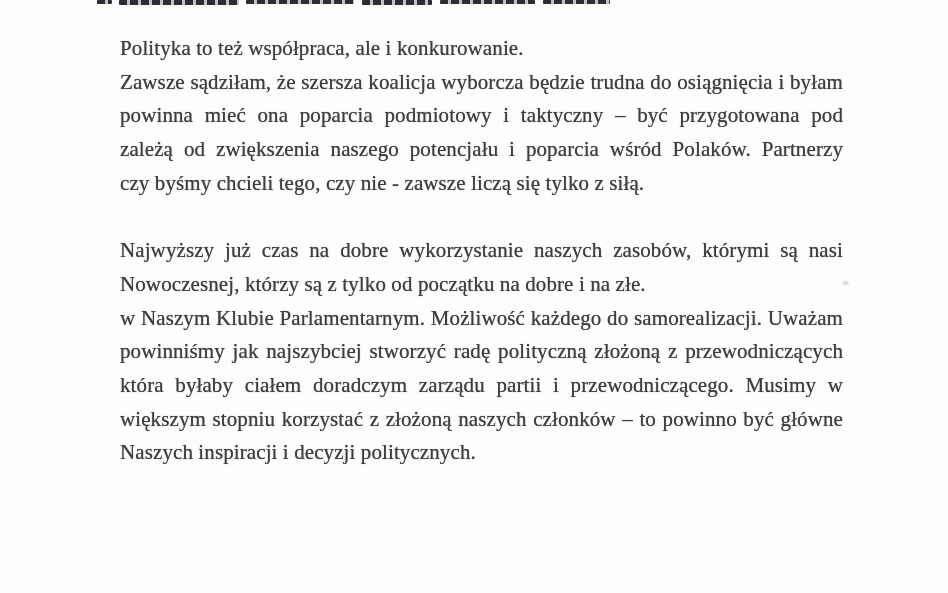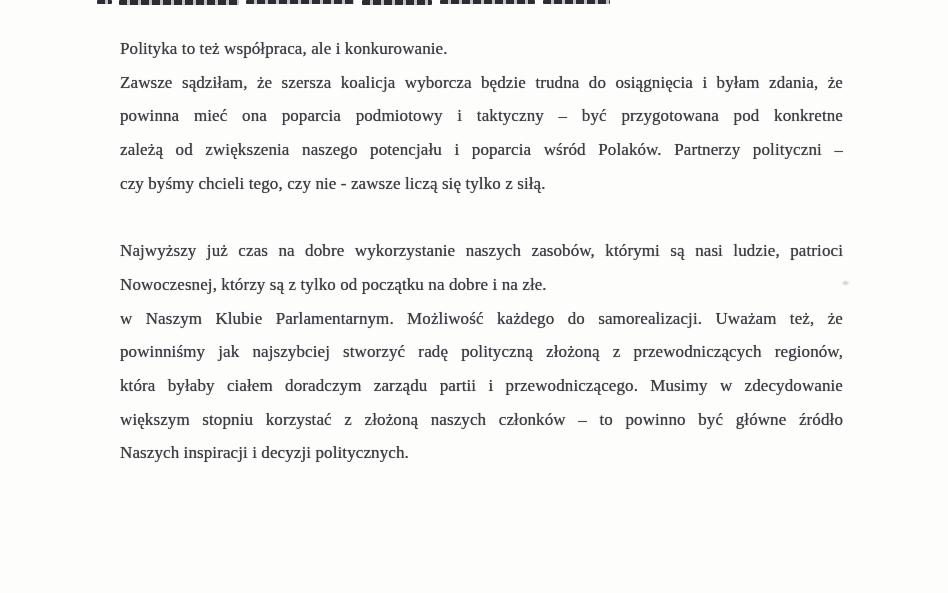--- a/index.html
+++ b/index.html
@@ -40,21 +40,21 @@
   .seg3 { left: 246px; width: 108px; height: 4px; }
   .seg4 { left: 362px; width:  70px; height: 5px; }
   .seg5 { left: 440px; width:  95px; height: 4px; }
   .seg6 { left: 543px; width:  67px; height: 4px; }
 
   .textcol {
     position: absolute;
     left: 120px;
     top: 32px;
     width: 723px;
-    font-size: 17px;
+    font-size: 21px;
     color: #3d3e44;
     text-shadow: 0 0 0.8px rgba(66, 67, 74, 0.85);
     filter: blur(0.28px);
     letter-spacing: 0.1px;
   }
   .line {
     height: 33.7px;
     line-height: 33.7px;
     overflow: hidden;
     text-align: justify;

